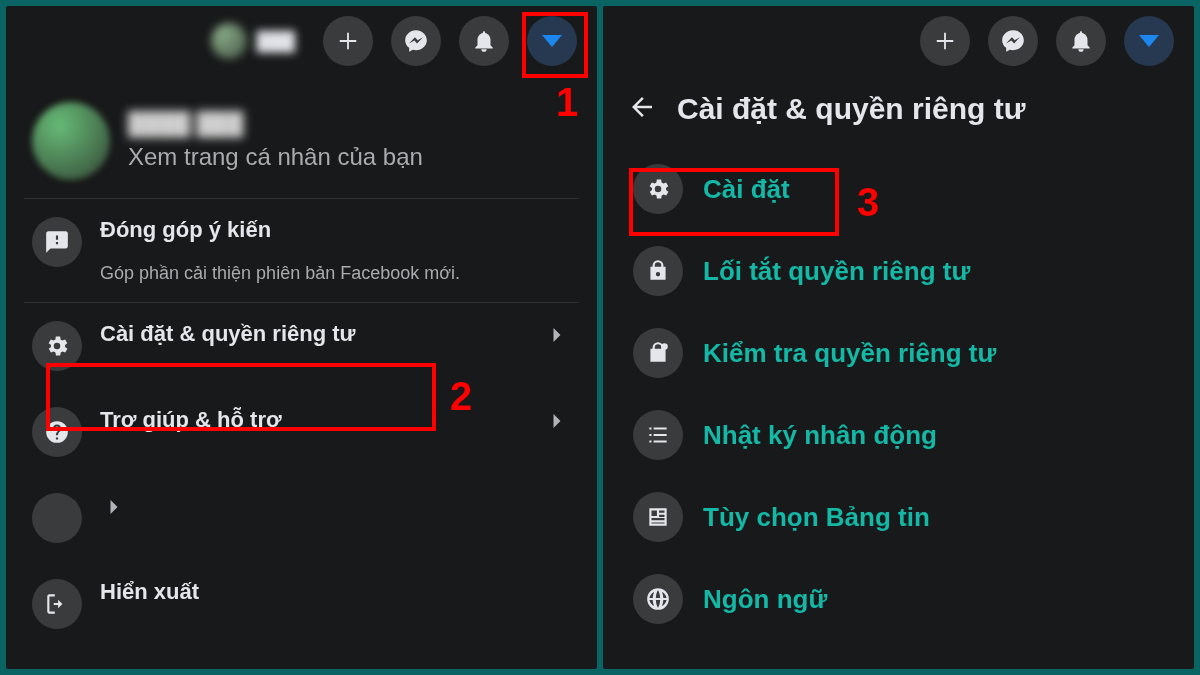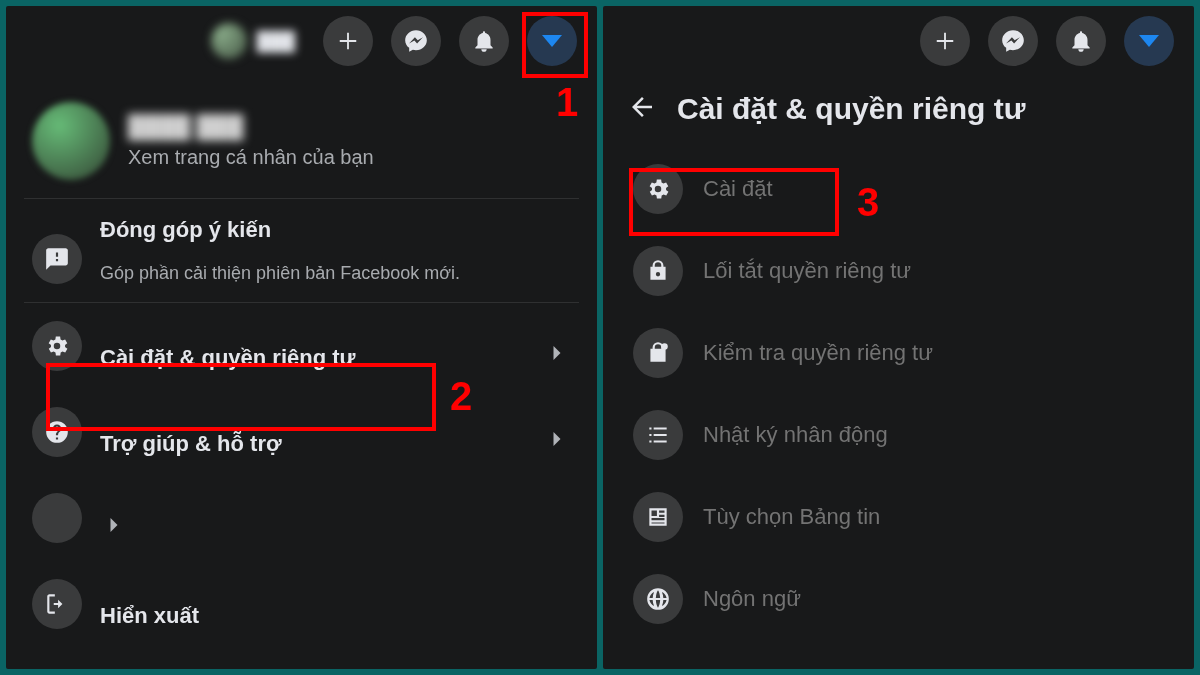--- a/index.html
+++ b/index.html
@@ -17,37 +17,37 @@
   .drop{background:#263951}
   .drop .tri{width:0;height:0;border-left:10px solid transparent;border-right:10px solid transparent;border-top:12px solid #1d87f0}
   
   .hl{position:absolute;border:4px solid #ff0000;pointer-events:none}
   .num{position:absolute;color:#ff0000;font-weight:900;font-size:40px;font-family:Arial,sans-serif}
   
   .menu{padding:8px 18px}
   .profileRow{display:flex;align-items:center;gap:18px;padding:18px 8px;border-bottom:1px solid #2f3031}
   .bigav{width:78px;height:78px;border-radius:50%;background:radial-gradient(circle at 35% 30%,#6b7,#343);filter:blur(3px);flex-shrink:0}
   .profTxt .line1{color:#cfcfcf;font-weight:700;font-size:22px;filter:blur(5px);margin-bottom:6px}
-  .profTxt .line2{color:#a8abaf;font-size:20px}
-  .row{display:flex;align-items:flex-end;gap:18px;padding:18px 8px;cursor:pointer}
+  .profTxt .line2{color:#a8abaf;font-size:24px}
+  .row{display:flex;align-items:flex-start;gap:18px;padding:18px 8px;cursor:pointer}
   .row.bord{border-bottom:1px solid #2f3031}
   .ico{width:50px;height:50px;border-radius:50%;background:#3a3b3c;display:flex;align-items:center;justify-content:center;flex-shrink:0}
   .ico svg{width:26px;height:26px;fill:#e4e6eb}
   .rtext{flex:1}
   .rtext .t{color:#e4e6eb;font-size:22px;font-weight:700}
   .rtext .s{color:#a8abaf;font-size:18px;margin-top:20px}
   .chev{color:#b0b3b8}
   .chev svg{width:28px;height:28px;fill:#b0b3b8}
   
   .rhead{display:flex;align-items:center;gap:20px;padding:16px 24px}
   .back svg{width:30px;height:30px;fill:#e4e6eb}
   .rtitle{color:#e4e6eb;font-size:30px;font-weight:800}
   .rmenu{padding:6px 24px}
   .rrow{display:flex;align-items:center;gap:20px;padding:16px 6px;cursor:pointer}
-  .rrow .t{color:#737373;font-size:22px;font-weight:400}
+  .rrow .t{color:#14b8a6;font-size:26px;font-weight:700}
 </style>
 </head>
 <body>
 
 <div class="stage">
 
   <div class="panel">
     <div class="topbar">
       <div class="tprofile">
         <div class="av"></div>

